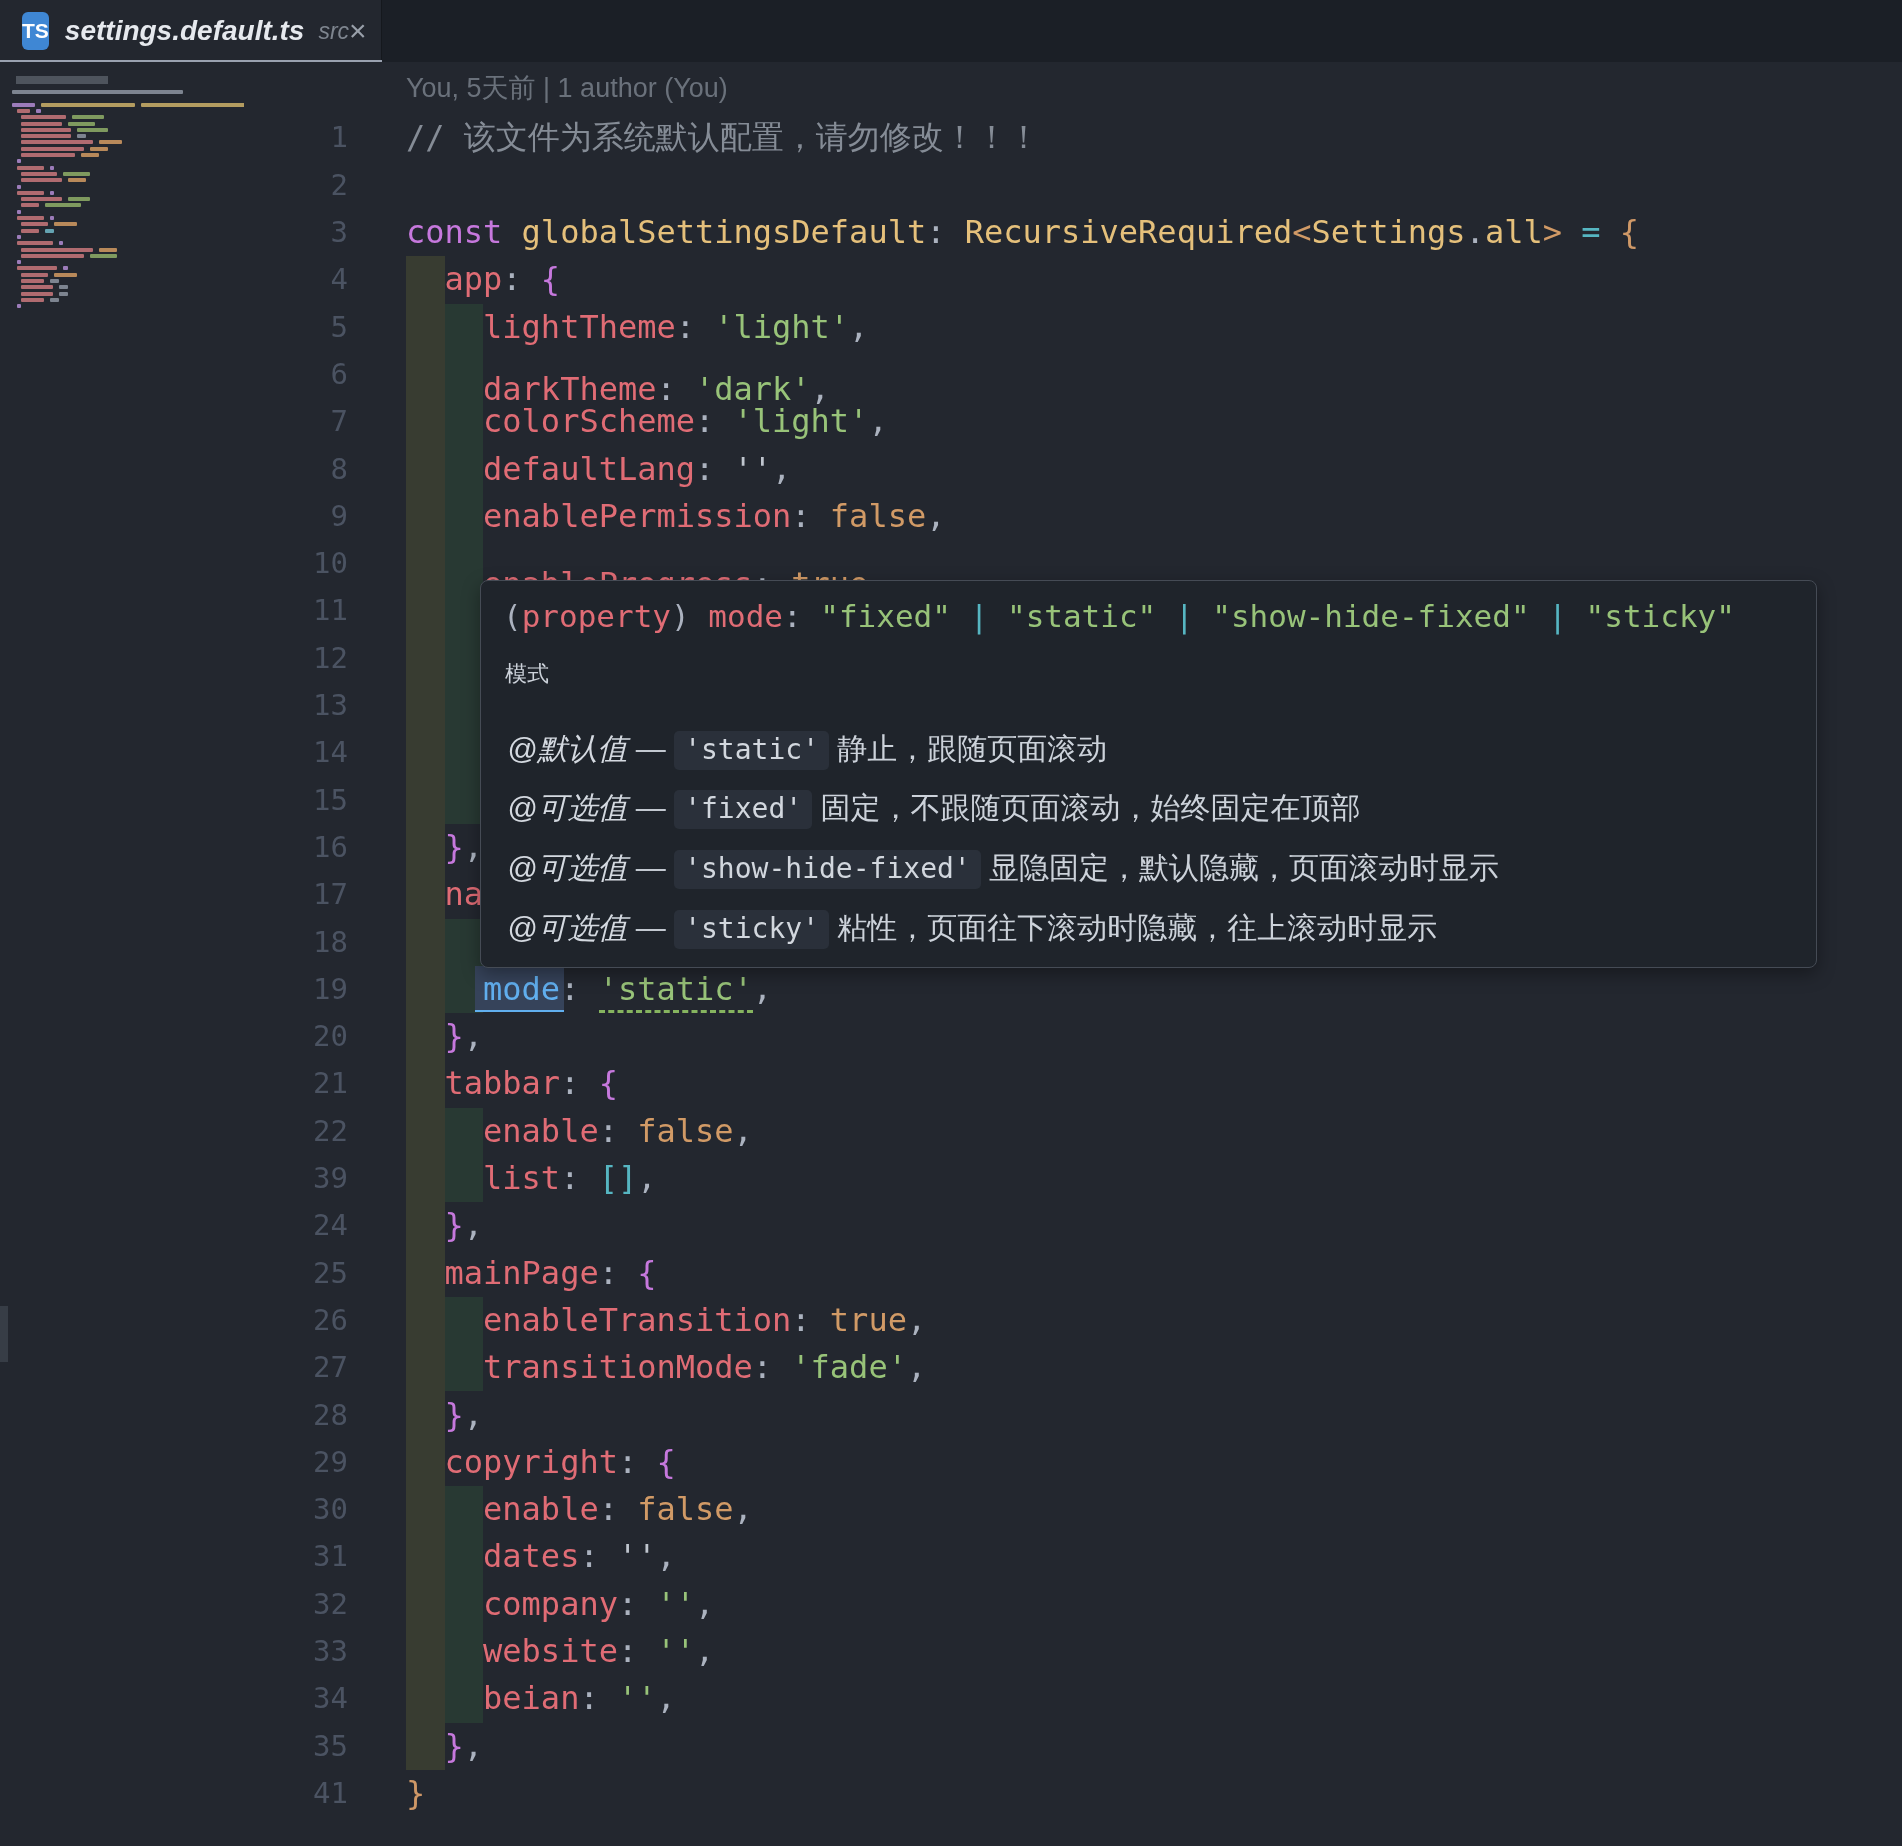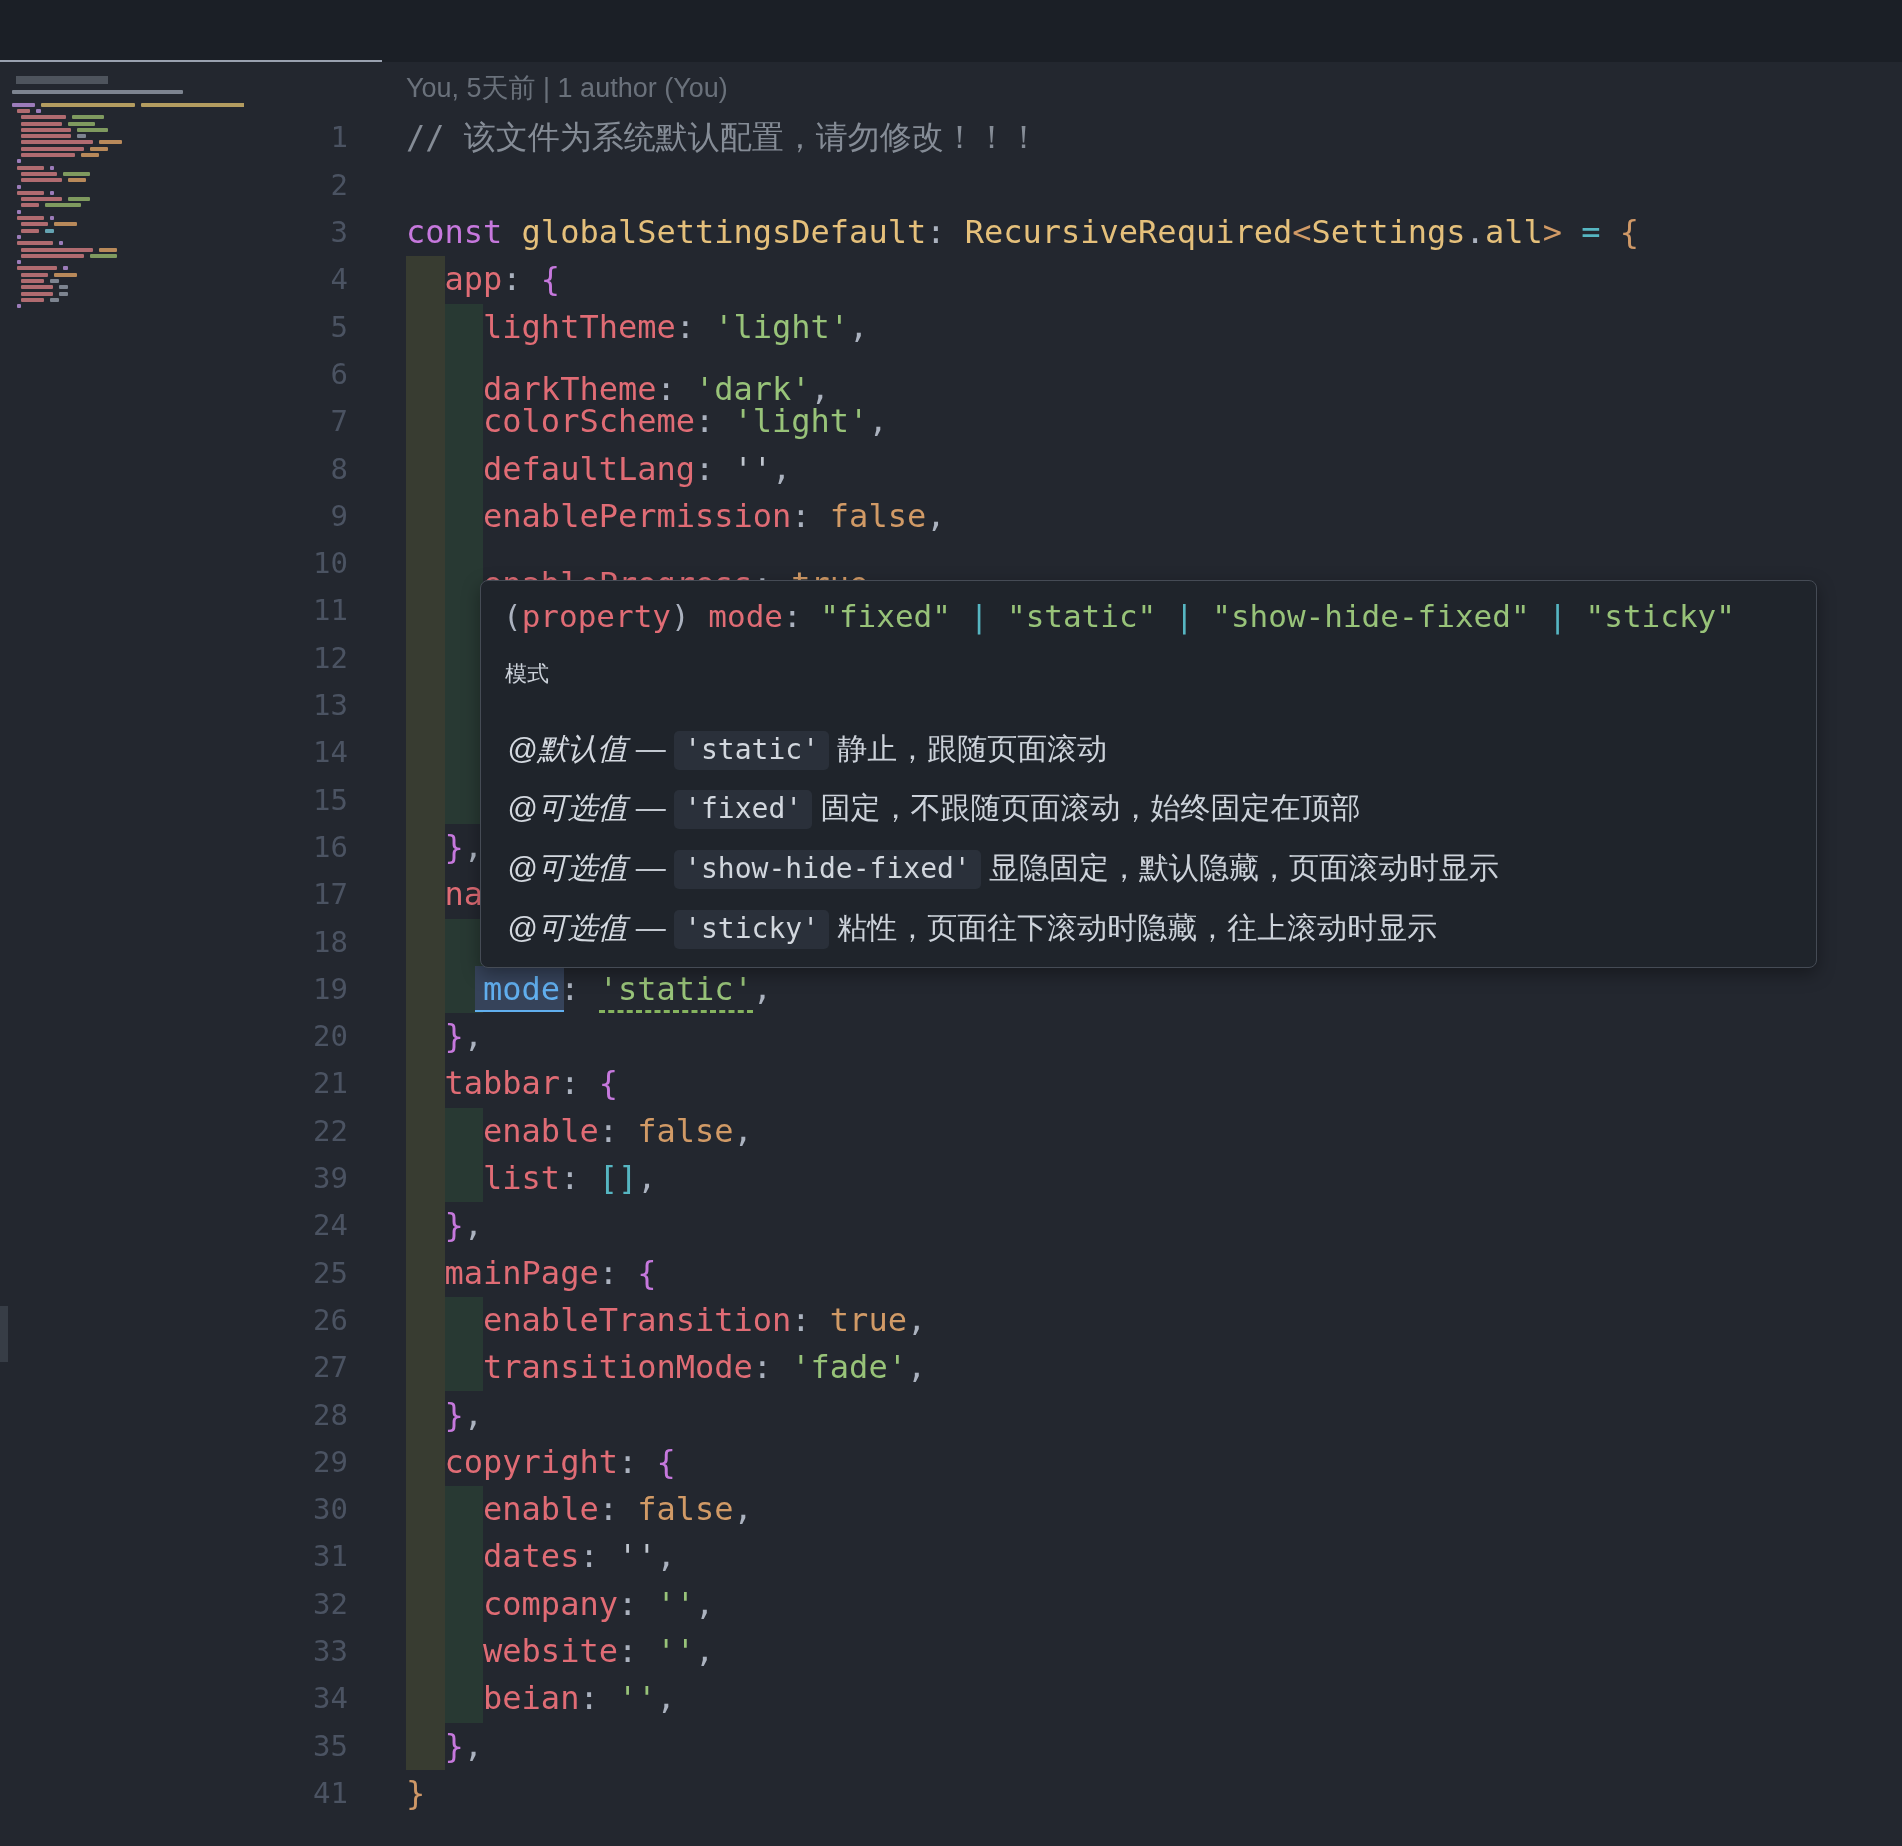--- a/index.html
+++ b/index.html
@@ -67,20 +67,26 @@
   .tip-dash { color:#c2c8d0; }
   .tip-chip { font-family:"DejaVu Sans Mono", monospace; font-size:28px; color:#d2d7de;
       background:#2a303a; border-radius:5px; padding:2px 10px 4px 10px; }
 
   .scroll-frag { position:absolute; left:0; top:1306px; width:8px; height:56px; background:#373d46; }
 </style>
 </head>
 <body>
 
 <div class="topbar">
+  <div class="tab">
+    <div class="ts-icon">TS</div>
+    <div class="tab-title">settings.default.ts</div>
+    <div class="tab-badge">src</div>
+    <div class="tab-close">×</div>
+  </div>
   <div class="tab-underline"></div>
 </div>
 
 <div class="minimap" id="minimap">
   <div class="mm-slider"></div>
 <div class="mm-row" style="top: 20px; left: 0px;">
       <div class="mm-seg" style="width: 171px; background: rgb(125, 132, 144);"></div>
     </div>
     <div class="mm-row" style="top: 26.3px; left: 0px;"></div>
     <div class="mm-row" style="top: 32.6px; left: 0px;">

